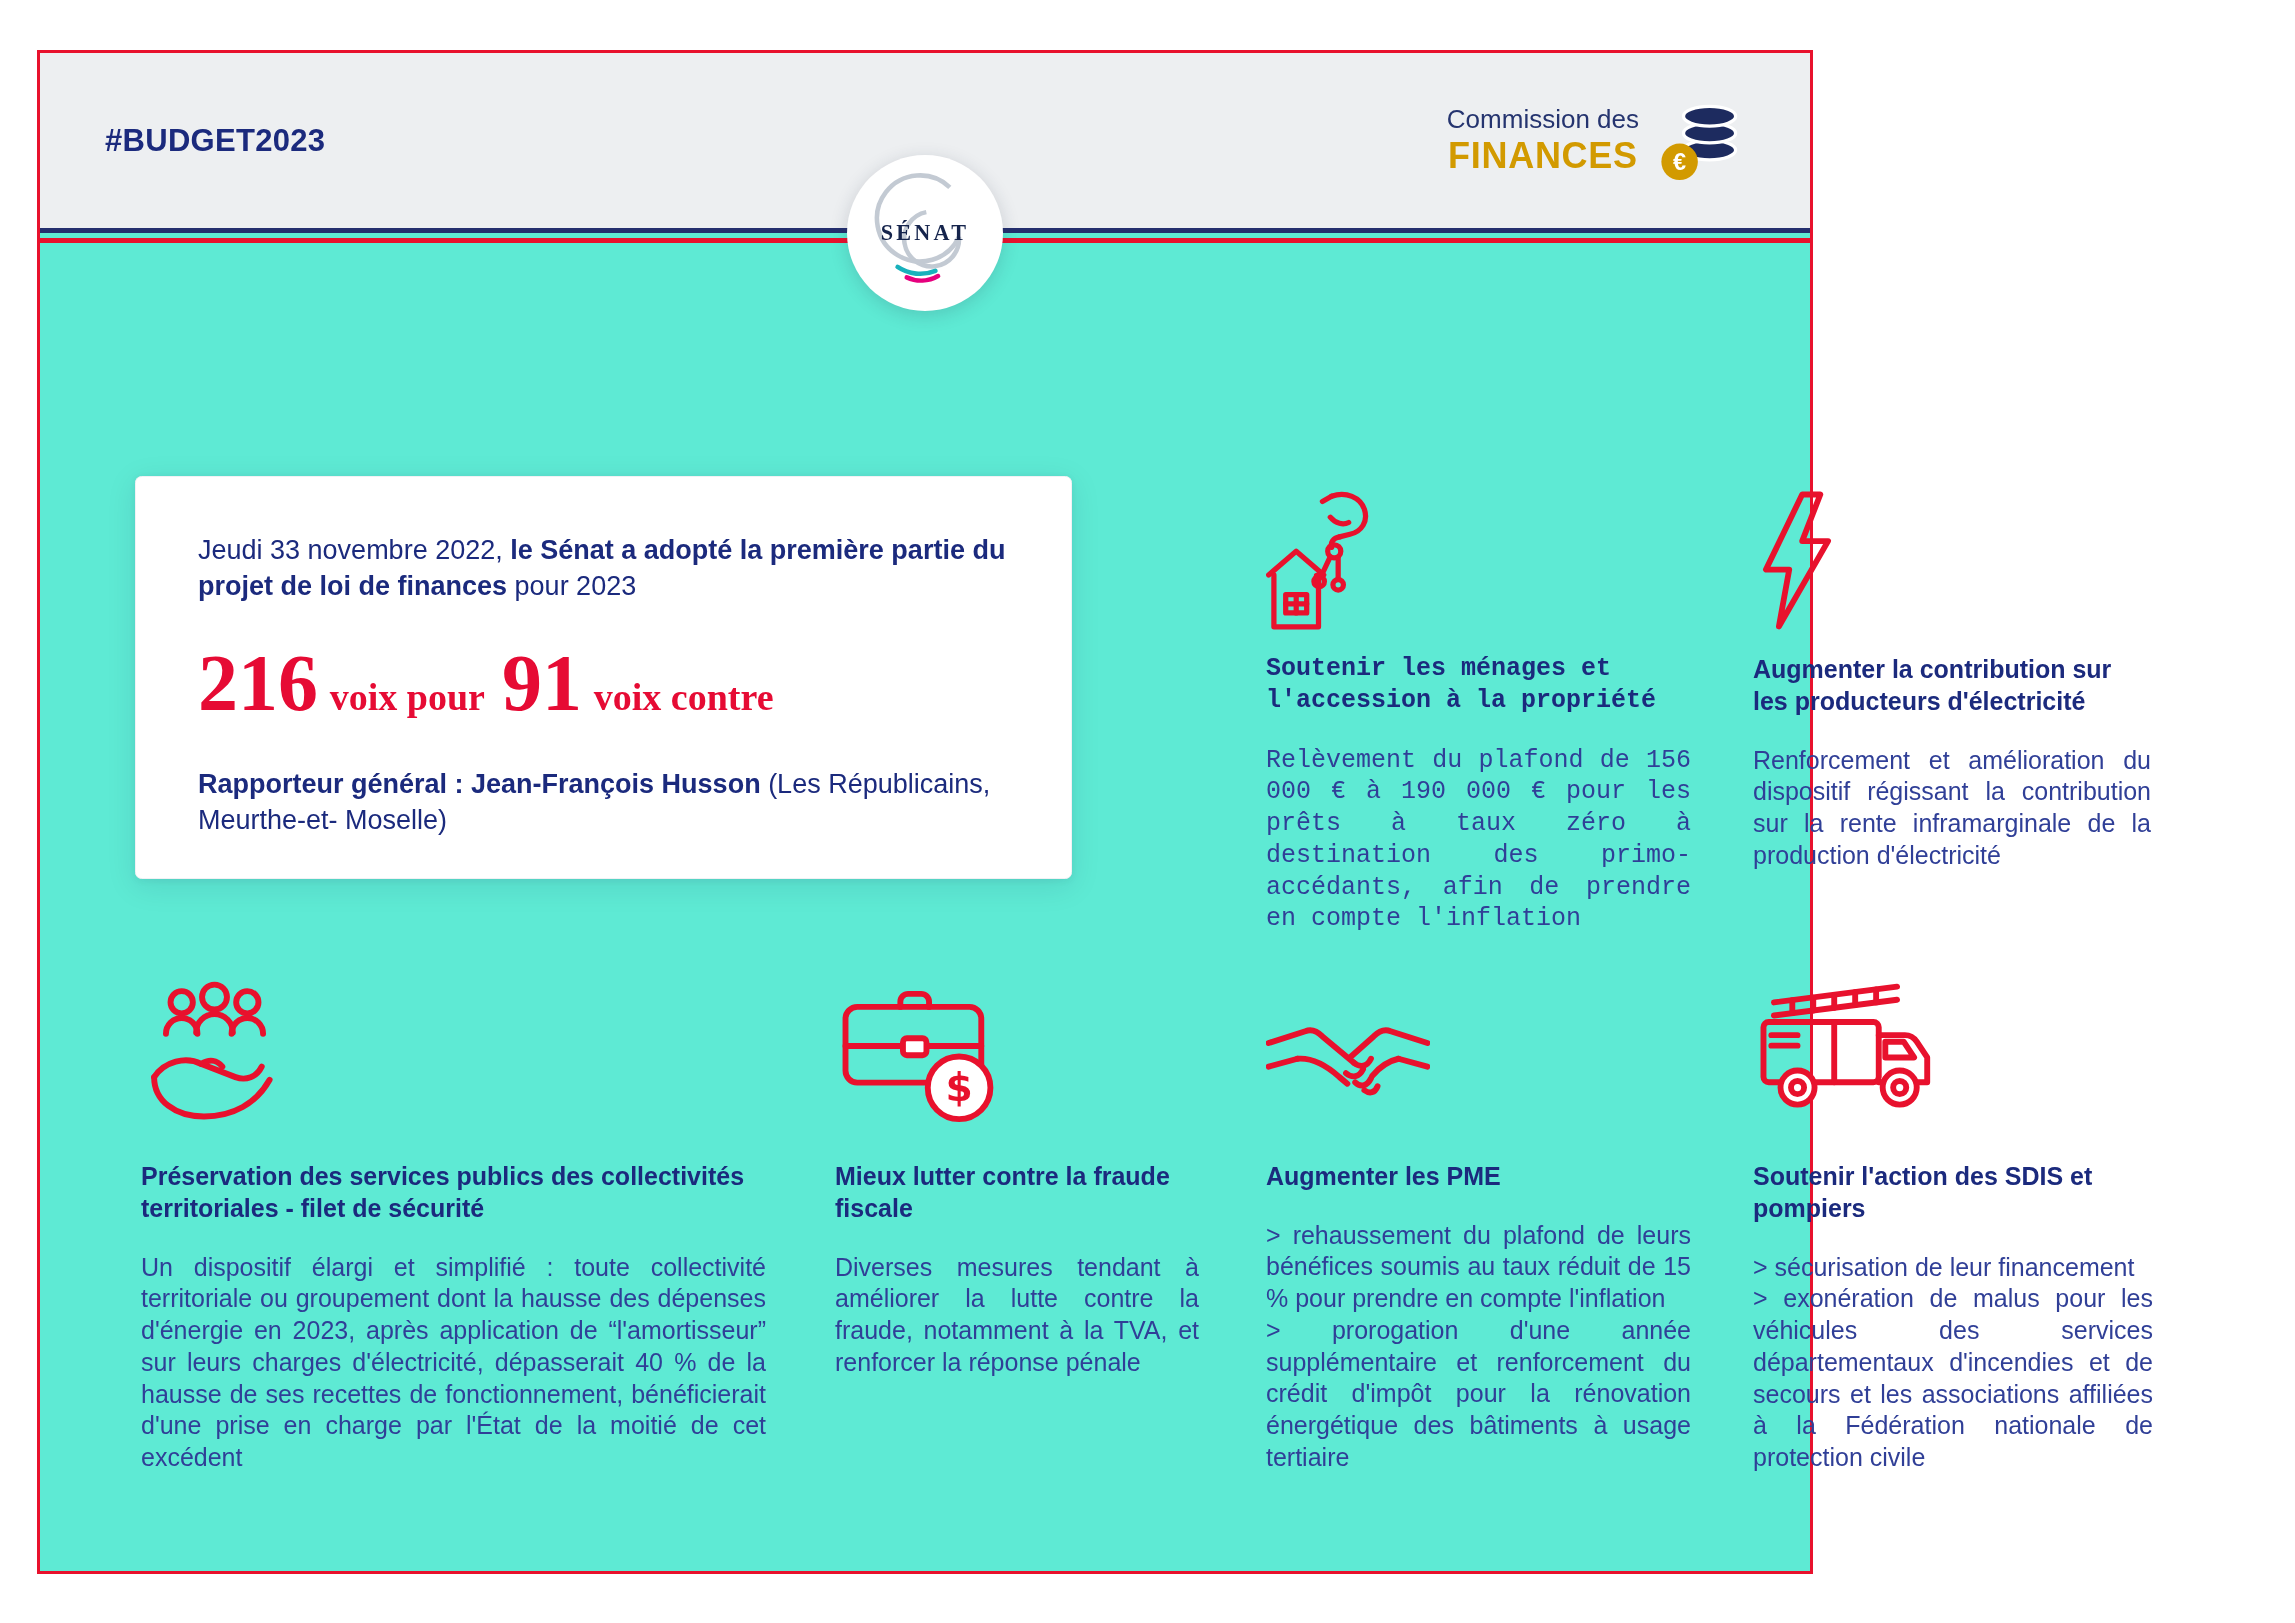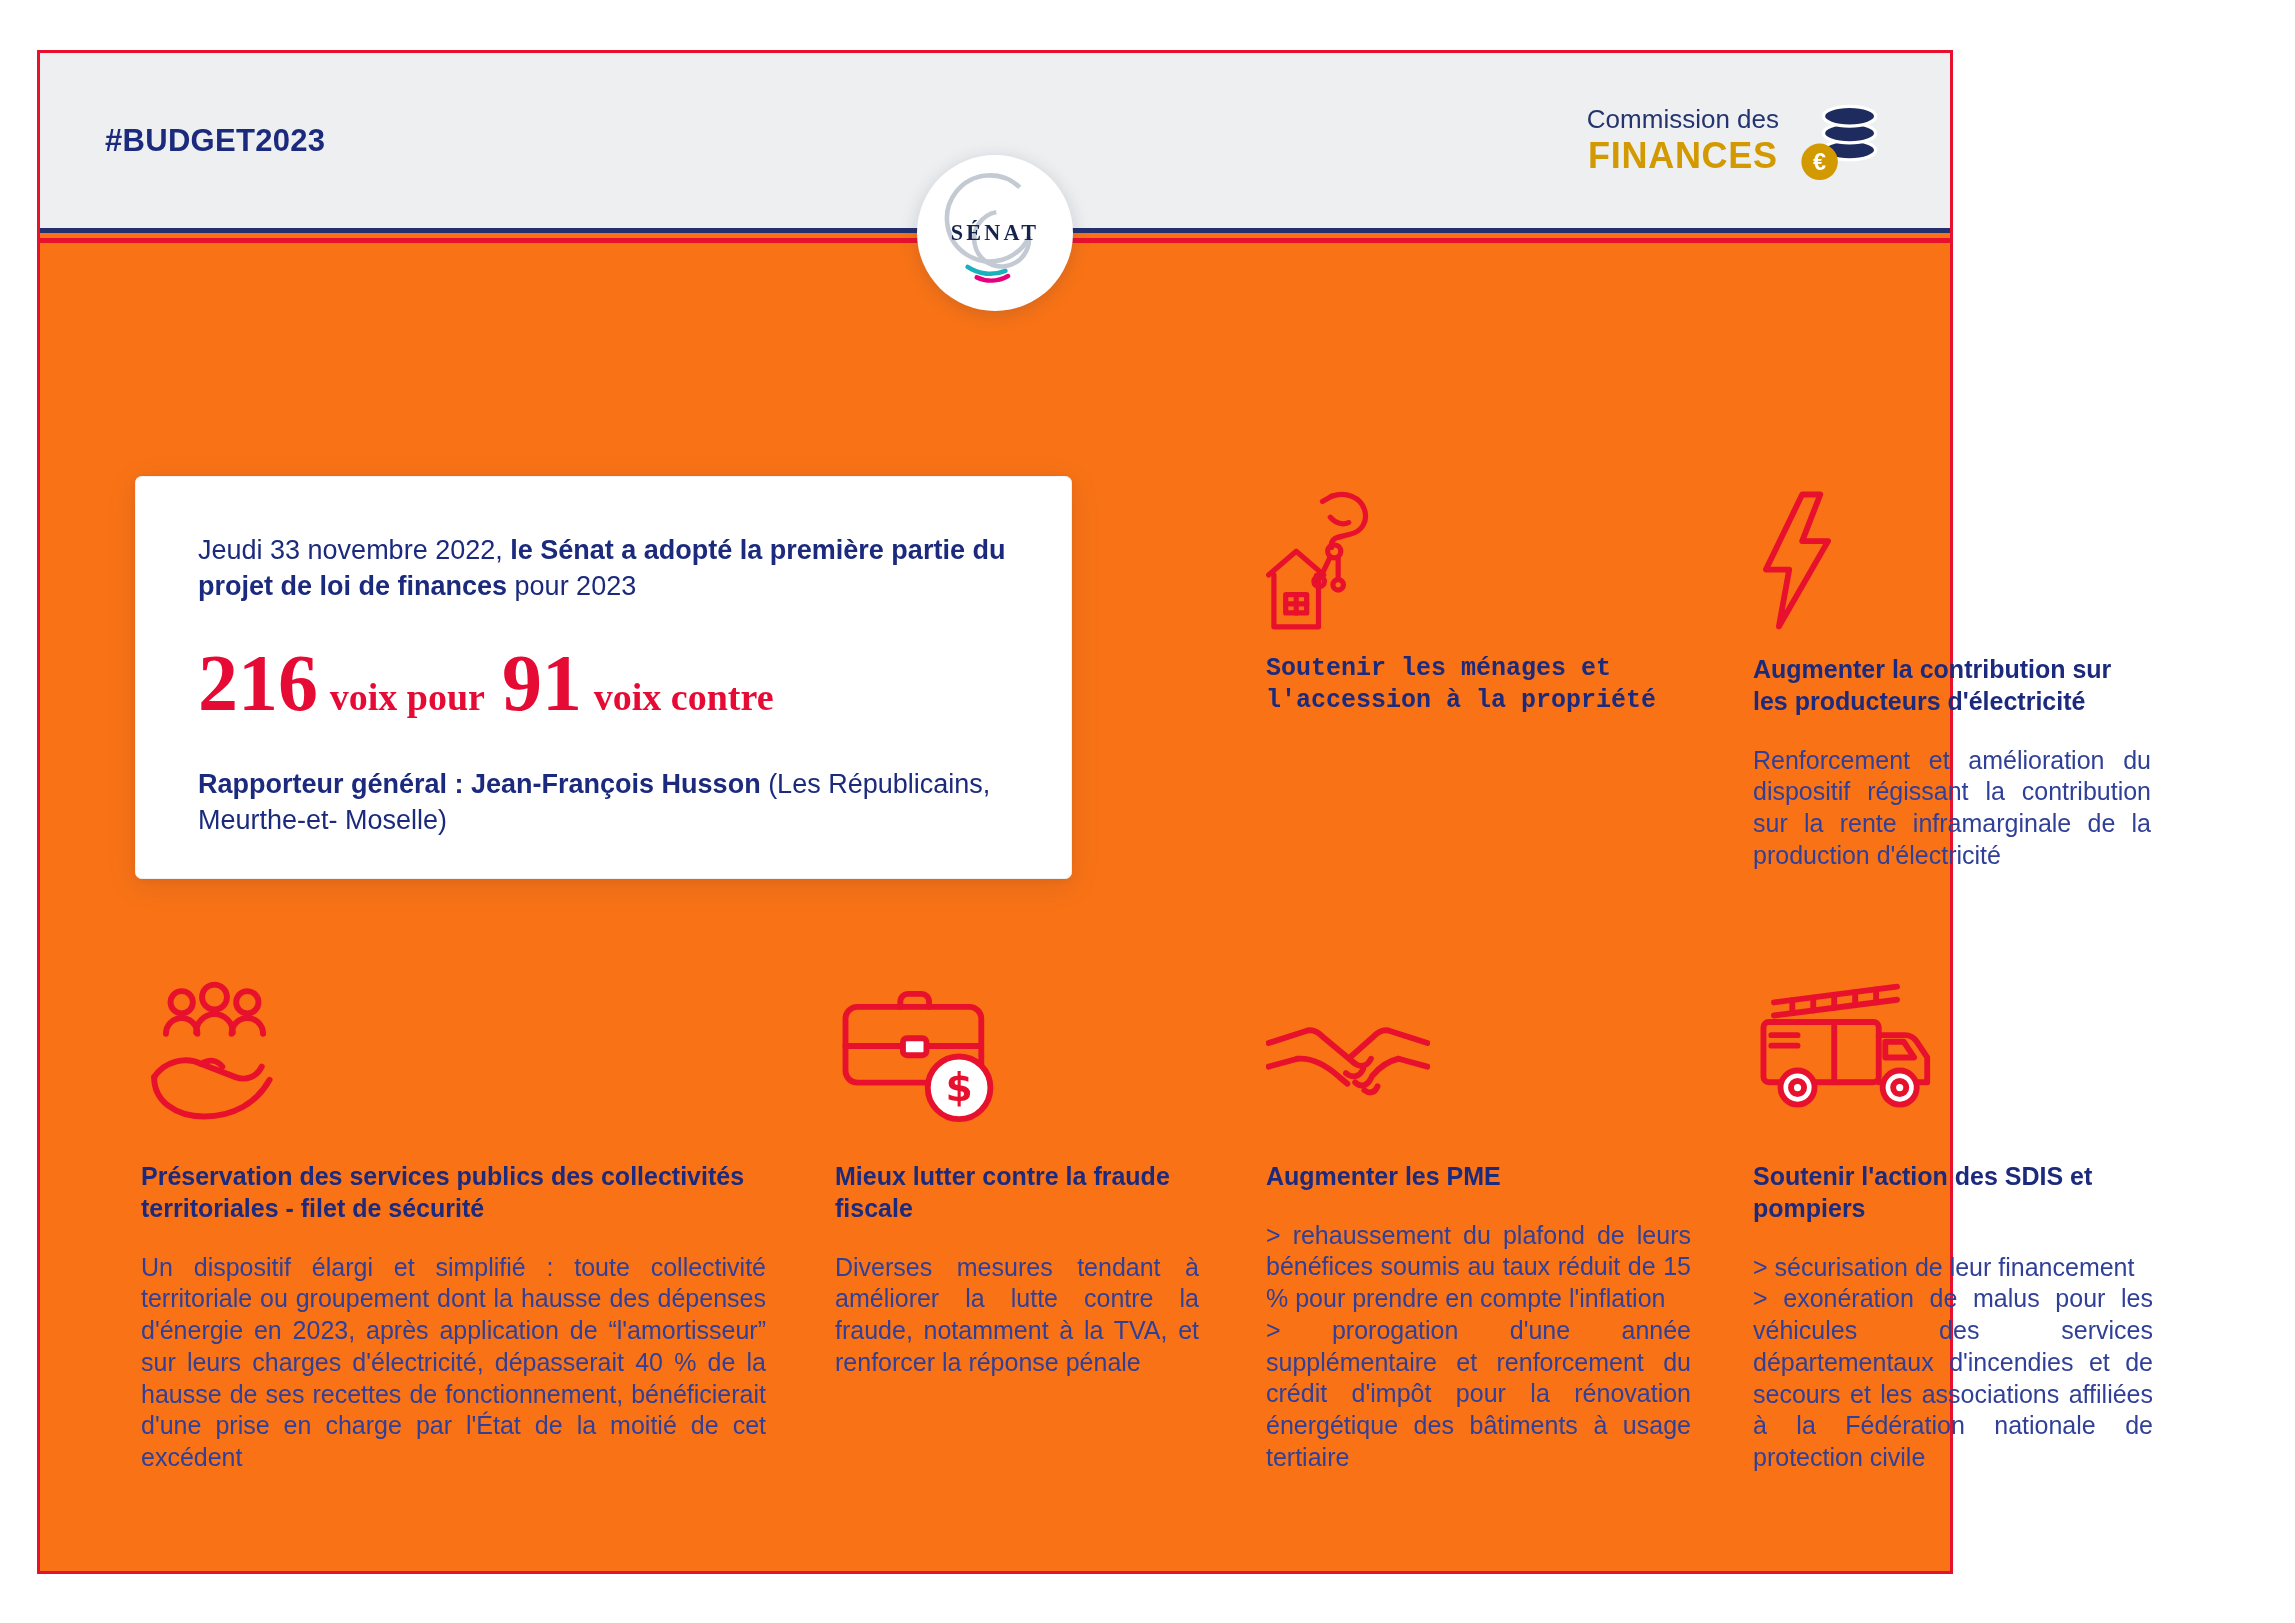--- a/index.html
+++ b/index.html
@@ -7,22 +7,22 @@
     --vote-red:#e60b34;
     --navy:#1b2a7d;
     --blue:#303f97;
     --gold:#d29a00;
     --band:#edeff1;
   }
   *{margin:0;padding:0;box-sizing:border-box;}
   html,body{width:2295px;height:1623px;background:#ffffff;overflow:hidden;
     font-family:"Liberation Sans","DejaVu Sans",sans-serif;}
   .page{position:relative;width:2295px;height:1623px;background:#fff;}
-  .frame{position:absolute;left:37px;top:50px;width:1916px;height:1524px;
-    border:3.3px solid var(--red);background:#f97316;}
+  .frame{position:absolute;left:37px;top:50px;width:1776px;height:1524px;
+    border:3.3px solid var(--red);background:#5eead4;}
   
   .header-band{position:absolute;left:0;top:0;right:0;height:175px;background:var(--band);
     display:flex;align-items:center;justify-content:space-between;padding:0 69px 0 65px;}
   .hashtag{font-size:31px;font-weight:800;color:var(--navy);letter-spacing:0.3px;}
   .logo{display:flex;align-items:center;gap:17px;}
   .logo-text{text-align:right;line-height:1.15;}
   .logo-line1{font-size:26px;color:#25346f;}
   .logo-line2{font-size:36px;font-weight:800;color:var(--gold);letter-spacing:0.7px;text-align:center;}
   
   .sep-navy{position:absolute;left:0;right:0;top:175px;height:4.6px;background:#242f6e;}
@@ -117,20 +117,21 @@
             <path d="M110,101 L110,134"></path>
               <circle cx="110" cy="143" r="8"></circle>
             <path d="M4,128 L46,92 L88,128"></path>
             <path d="M12,128 V207 H80 V128"></path>
             <rect x="30" y="158" width="32" height="28"></rect>
             <path d="M46,158 V186 M30,172 H62"></path>
           </g>
         </svg>
       </div>
       <h3>Soutenir les ménages et l'accession à la propriété</h3>
+      <div class="body">Relèvement du plafond de 156 000 € à 190 000 € pour les prêts à taux zéro à destination des primo-accédants, afin de prendre en compte l'inflation</div>
     </div>
 
     <div class="item row-top" style="left:1713px;top:433px;width:398px;">
       <div class="icon-box">
         <svg width="88" height="143" viewBox="0 0 68 110">
           <path class="ic" stroke-width="4.5" d="M38,4 L10,62 H28 L20,106 L58,40 H38 L52,4 Z"></path>
         </svg>
       </div>
       <h3>Augmenter la contribution sur les producteurs d'électricité</h3>
       <div class="body">Renforcement et amélioration du dispositif régissant la contribution sur la rente inframarginale de la production d'électricité</div>

